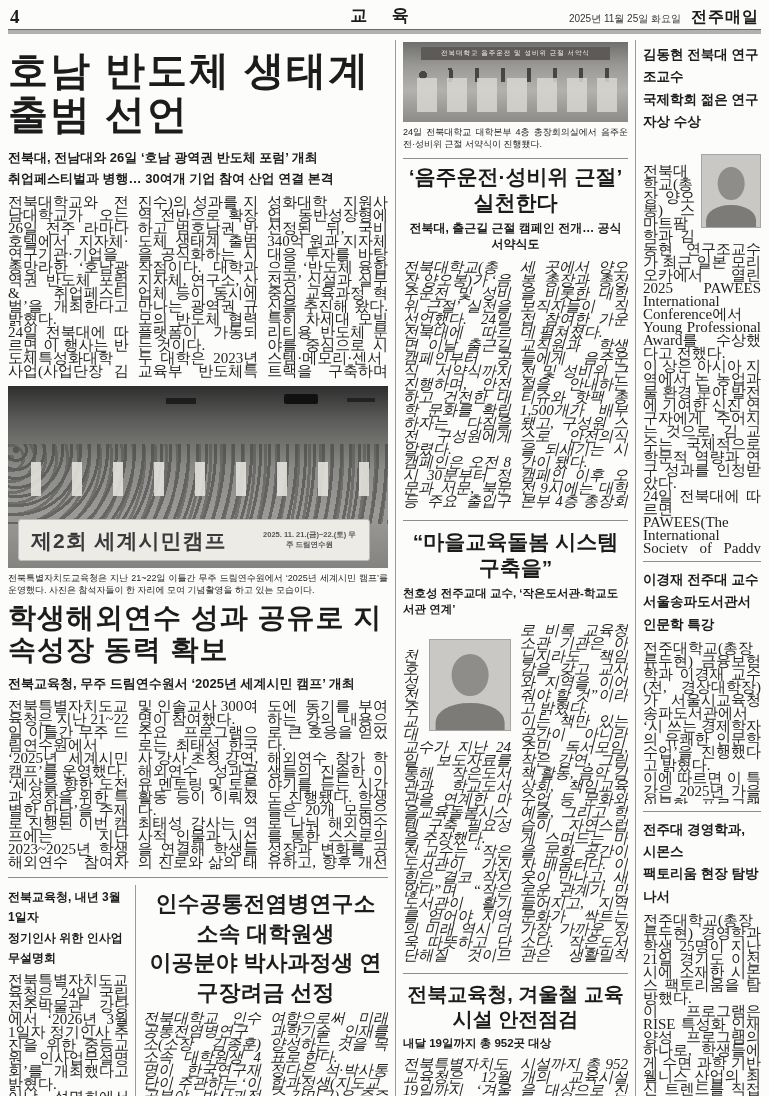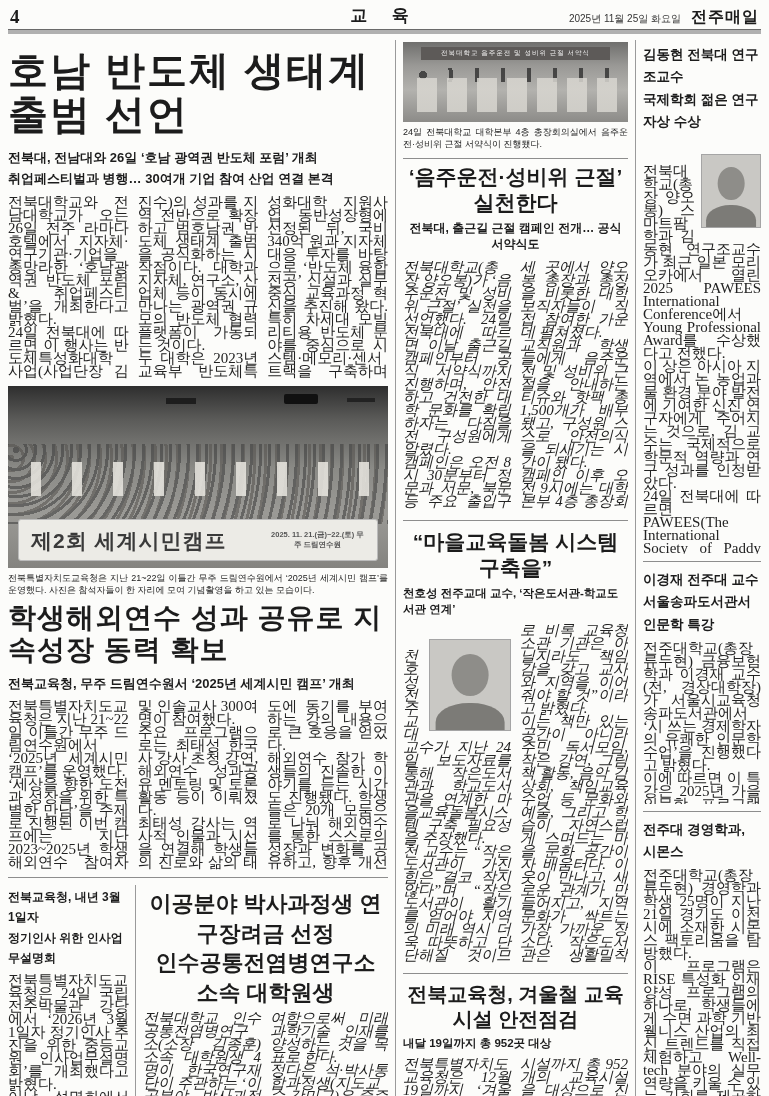--- a/index.html
+++ b/index.html
@@ -41,21 +41,21 @@
   .photo{position:relative;overflow:hidden;background:#8f8f8f;}
   .photo-camp{height:182px;margin:2px 0 0 0;
     background:linear-gradient(#2e2e2e 0%,#5a5a58 18%,#8a8a86 45%,#9b9a96 70%,#84837f 100%);}
   .ceiling-light{position:absolute;top:8px;right:70px;width:34px;height:10px;background:#111;
     border-radius:2px;box-shadow:-120px 2px 0 -2px #1d1d1d,60px 1px 0 -3px #222;}
   .crowd{position:absolute;left:0;right:0;top:58px;height:80px;opacity:.55;
     background:repeating-radial-gradient(circle at 8px 6px,#3c3c3c 0 3px,transparent 3px 9px),
                repeating-radial-gradient(circle at 3px 14px,#55524e 0 3px,transparent 3px 11px);}
   .papers{position:absolute;left:6px;right:6px;top:76px;height:34px;opacity:.9;
     background:repeating-linear-gradient(90deg,transparent 0 17px,#e4e2dc 17px 27px,transparent 27px 41px);}
-  .camp-banner{position:absolute;left:10px;right:10px;bottom:7px;height:42px;background:#ecebe6;
+  .camp-banner{position:absolute;left:10px;right:18px;bottom:7px;height:42px;background:#ecebe6;
     border:1px solid #bbb;border-radius:3px;display:flex;align-items:center;padding:0 12px;
     box-sizing:border-box;gap:14px;}
   .camp-banner .btitle{font:bold 21px/1 "Liberation Sans", sans-serif;color:#3a3a3a;letter-spacing:1px;}
   .camp-banner .bdate{font:bold 7.5px/1.3 "Liberation Sans", sans-serif;color:#555;margin-left:auto;text-align:center;width:95px;}
   .photo-pledge{height:80px;margin-top:2px;
     background:linear-gradient(#6f6f6d 0%,#9a9996 30%,#b3b2ae 60%,#8c8b88 100%);}
   .pledge-banner{position:absolute;top:5px;left:18px;right:18px;height:13px;background:#5d5a58;
     display:flex;align-items:center;justify-content:center;}
   .pledge-banner span{font:6.5px/1 "Liberation Sans", sans-serif;color:#f2f2f2;letter-spacing:1px;white-space:nowrap;}
   .pledge-people{position:absolute;left:8px;right:8px;bottom:10px;height:34px;
@@ -150,22 +150,22 @@
 이날 설명회에서는 정기인사를 위한 주요 업무 및 유의사항을 안내하고, 개정된 ‘중등교원 인사관리기준’의 주요 내용을 공유했다.
 특히 △자녀 양육 전보 가산점 확대 △장애의 정도가 심한 장애인 교사 우선전보 신설 등에 대한 자세한 안내로 인사업무 담당자들의 이해를 도왔다.
 교육청 관계자는 교육 구성원과 지속적으로 소통하며 안정적인 인사업무 추진에 최선을 다하겠다고 말했다. /장은성 기자</div>
           </section>
 
         </div>
 
         <div class="mid-mini">
           <section>
             <div class="h-grant">
+              <span style="display:block">인수공통전염병연구소 소속 대학원생</span>
               <span style="display:block">이공분야 박사과정생 연구장려금 선정</span>
-              <span style="display:block">인수공통전염병연구소 소속 대학원생</span>
             </div>
             <div class="body cols2 hb-200">전북대학교 인수공통전염병연구소(소장 김종훈) 소속 대학원생 4명이 한국연구재단이 주관하는 ‘이공분야 박사과정생 연구장려금 지원사업’에 선정됐다.
 24일 전북대에 따르면 이 사업은 우수한 박사과정생에게 자율적인 연구 수행 기회를 부여함으로써 미래 과학기술 인재를 양성하는 것을 목표로 한다.
 정다은 석·박사통합과정생(지도교수 강민구)은 중증열성혈소판감소증 바이러스(SFTSV)의 NP 항원이 유도하는 면역기전 규명을 주제로 연구를 수행한다. 해당 연구는 SFTSV 감염 시 숙주 면역반응을 조절하는 핵심 기전을 밝히는 데 기여할 것으로 기대된다.
 박아네스 박사과정생과 이정희 석·박사통합과정생(지도교수 이정윤)은 아데노바이러스 기반 백신 벡터 기술의 고도화를 연구한다. 박아네스 학생은 맞춤형 E1 유전자 변형 세포주를 개발해 바이러스 생산성을 극대화하는 전략을 제시했으며, 이찬희 학생은 아데노바이러스 E4orf1 유전자의 생물학적 기능을 규명해 차세대 백신 플랫폼의 질적 향상 가능성을 입증했다.
 또한 최다빈 박사과정생(지도교수 정병훈)은 프리온 질환에서 Ferroptosis 및 Cuproptosis와 같은 새로운 형태의 세포사멸 기전 규명 연구로 주목받았다. 이 연구는 기존 신경퇴행성 질환 연구의 한계를 넘어, 새로운 치료 표적 발굴 가능성을 제시했다는 점에서 큰 의미를 지닌다.
 이번 선정으로 전북대 연구소 대학원생들은 안정적인 연구비와 자율적 연구 환경을 확보하게 되었으며, 감염병 대응과 보건의료, 생명공학 분야의 미래 핵심 인재로 성장할 기반을 마련했다. /장은성 기자</div>
           </section>
 
         </div>
@@ -252,20 +252,21 @@
         <div class="body hb-162">전주대학교(총장 류두현) 금융보험학과 이경재 교수(전, 경상대학장)가 서울시교육청 송파도서관에서 ‘시 쓰는 경제학자의 유쾌한 인문학수업’을 진행했다고 밝혔다.
 이에 따르면 이 특강은 2025년 가을 인문학 프로그램의 일환으로 지난 7일 ‘왕 초보를 위한 나도 시인’에 이어 21일에는 ‘시와 함께하는 치유와 행복의 인문학’을 주제로 강연을 펼쳤다.
 이 교수는 “대부분의 사람들이 시를 시인들만의 전유물로 생각하지만 누구나 일상생활 가운데 시를 쓸 수 있으며, 시를 통해 치유와 행복의 삶을 누려야 한다”고 강조했다. /장은성 기자</div>
       </section>
 
       <div class="hr"></div>
 
       <section>
         <div class="h-sm">
           <span style="display:block">전주대 경영학과, 시몬스</span>
+          <span style="display:block">팩토리움 현장 탐방 나서</span>
         </div>
         <div class="body hb-278">전주대학교(총장 류두현) 경영학과 학생 25명이 지난 21일 경기도 이천시에 소재한 시몬스 팩토리움을 탐방했다.
 이 프로그램은 RISE 특성화 인재 양성 프로그램의 하나로, 학생들에게 수면 과학 기반 웰니스 산업의 최신 트렌드를 직접 체험하고 Well-tech 분야의 실무 역량을 키울 수 있는 기회를 제공하기 위해 추진됐다.
 이에 따르면 학생들은 축구장 10배 규모의 시몬스 팩토리움에서 세계 최고 수준의 수면 연구 R&amp;D센터를 견학하며, 롤링 테스트, 낙하 충격 테스트 등 국가 공인 기준보다 엄격한 품질 관리 시스템을 체험했다. 또한, 인공지능 기술의 수면 마케팅을 활용한 수면 환경 연구와 감성과학 분석실의 데이터 기반 제품 개발 과정을 통해 현대 웰니스 산업의 과학기술 융합을 학습했다.
 이와 함께 자체 생산 시스템과 직배송 시스템을 견학하며 청결과 품질관리를 강조하는 시몬스의 제조 혁신 사례를 배웠고, 시몬스 테라스에서 ESG 경영과 지역사회 상생 모델도 체험했다. /장은성 기자</div>
       </section>
 
     </div>
 
   </div>

